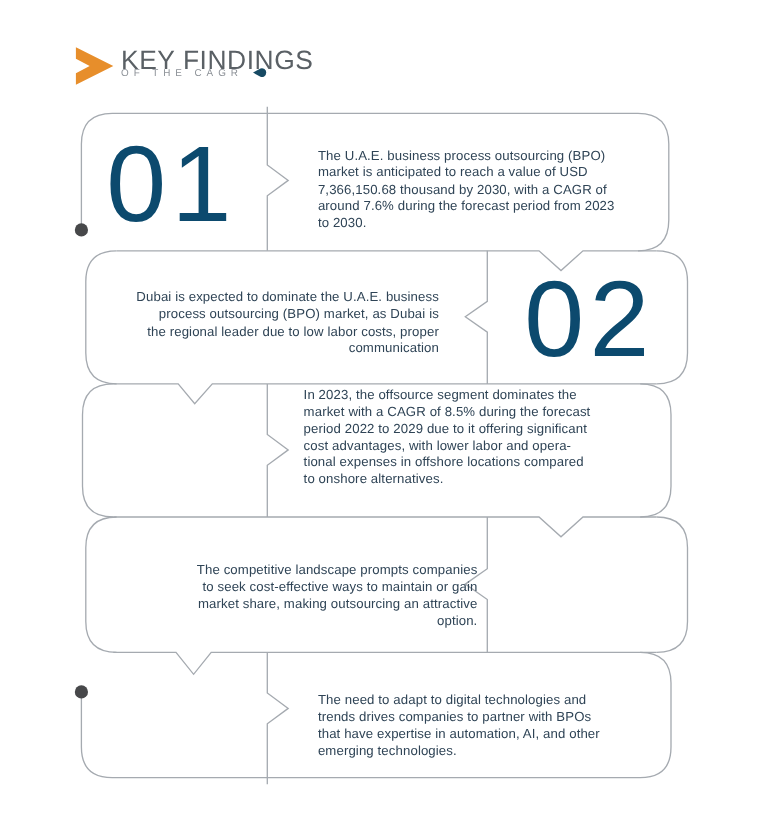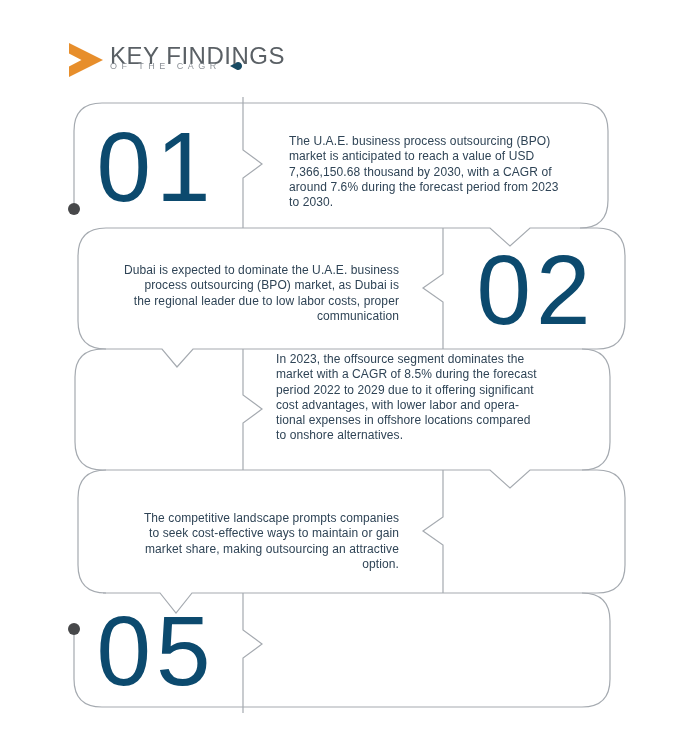--- a/index.html
+++ b/index.html
@@ -32,21 +32,21 @@
   #num5{left:156px;top:651px;}
   
   .ftext{
     position:absolute;font-size:12px;line-height:15.3px;color:#2f4456;
     white-space:pre-line;letter-spacing:0.1px;
   }
   .ftext.left-col{text-align:right;}
   #t1{left:289px;top:134px;width:300px;}
   #t2{left:79px; top:263px;width:320px;}
   #t3{left:276px;top:352px;width:320px;}
-  #t4{left:79px; top:511px;width:320px;}
+  #t4{left:79px; top:511px;width:320px;padding-left:35px;}
   #t5{left:289px;top:629px;width:310px;}
 </style>
 </head>
 <body>
 
 <div id="stage">
 
   <svg id="art" width="690" height="745" viewBox="0 0 690 745" fill="none" stroke="#a5aab0" stroke-width="1.2">
 
     <path d="M69,43 L103,60 L69,77 L69,66.5 L81.5,60 L69,53.5 Z" fill="#e78e2b" stroke="none"></path>
@@ -106,15 +106,18 @@
 period 2022 to 2029 due to it offering significant
 cost advantages, with lower labor and opera-
 tional expenses in offshore locations compared
 to onshore alternatives.</div>
 
   <div class="ftext left-col" id="t4">The competitive landscape prompts companies
 to seek cost-effective ways to maintain or gain
 market share, making outsourcing an attractive
 option.</div>
 
-  <div class="num" id="num5">05</div>
+  <div class="ftext" id="t5">The need to adapt to digital technologies and
+trends drives companies to partner with BPOs
+that have expertise in automation, AI, and other
+emerging technologies.</div>
 
 </div>
 
 </body></html>

